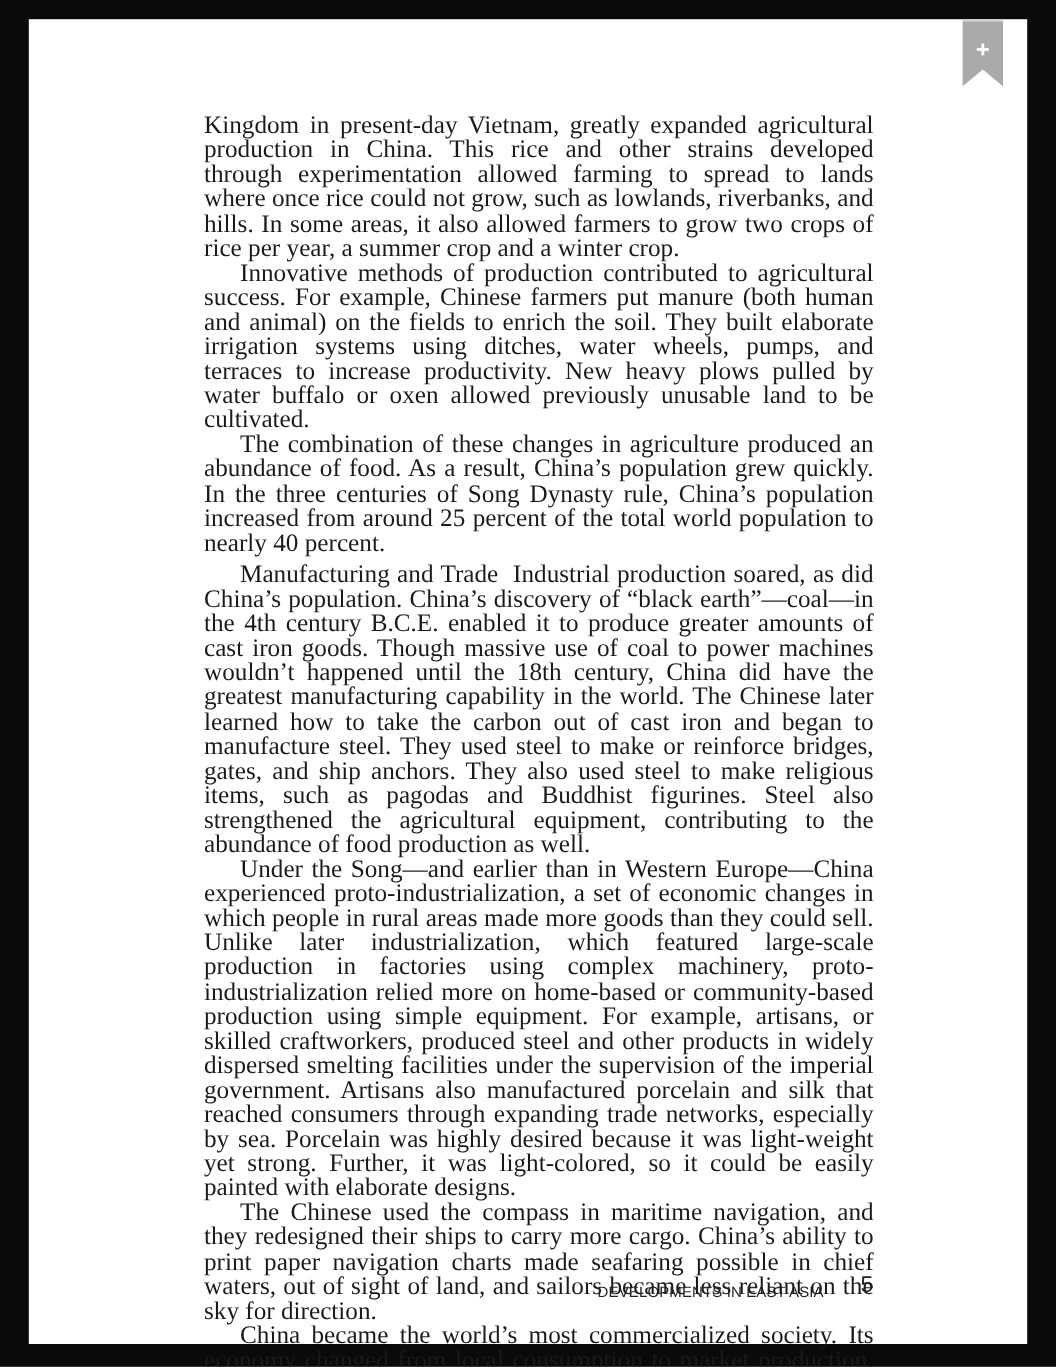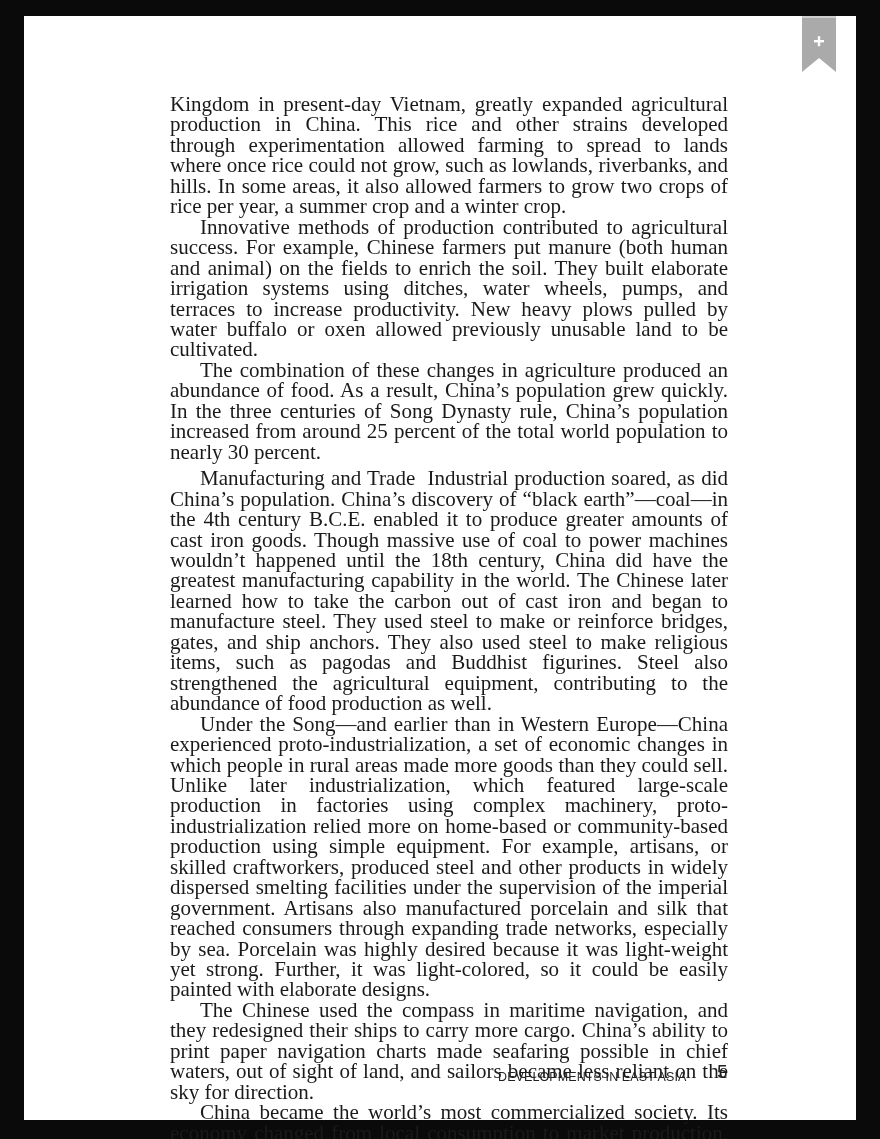--- a/index.html
+++ b/index.html
@@ -28,21 +28,21 @@
       <rect x="0" y="0" width="34" height="2" fill="#cfcfcf"></rect>
       <path d="M0 2 H34 V56 L17 42 L0 56 Z" fill="#aaaaaa"></path>
       <rect x="12" y="24" width="10" height="2.4" fill="#ffffff"></rect>
       <rect x="15.8" y="20.2" width="2.4" height="10" fill="#ffffff"></rect>
     </svg>
   </div>
 
   <div class="content">
     <p class="first"><span>Kingdom in present-day Vietnam, greatly expanded agricultural production in China. This rice and other strains developed through experimentation allowed farming to spread to lands where once rice could not grow, such as lowlands, riverbanks, and hills. In some areas, it also allowed farmers to grow two crops of rice per year, a summer crop and a winter crop.</span></p>
     <p><span>Innovative methods of production contributed to agricultural success. For example, Chinese farmers put manure (both human and animal) on the fields to enrich the soil. They built elaborate irrigation systems using ditches, water wheels, pumps, and terraces to increase productivity. New heavy plows pulled by water buffalo or oxen allowed previously unusable land to be cultivated.</span></p>
-    <p><span>The combination of these changes in agriculture produced an abundance of food. As a result, China’s population grew quickly. In the three centuries of Song Dynasty rule, China’s population increased from around 25 percent of the total world population to nearly 30 percent.</span></p>
+    <p><span>The combination of these changes in agriculture produced an abundance of food. As a result, China’s population grew quickly. In the three centuries of Song Dynasty rule, China’s population increased from around 25 percent of the total world population to nearly 40 percent.</span></p>
     <p class="gap"><b>Manufacturing and Trade</b><span style="white-space:pre-wrap">  Industrial production soared, as did China’s population. China’s discovery of “black earth”—coal—in the 4th century B.C.E. enabled it to produce greater amounts of cast iron goods. Though massive use of coal to power machines wouldn’t happened until the 18th century, China did have the greatest manufacturing capability in the world. The Chinese later learned how to take the carbon out of cast iron and began to manufacture steel. They used steel to make or reinforce bridges, gates, and ship anchors. They also used steel to make religious items, such as pagodas and Buddhist figurines. Steel also strengthened the agricultural equipment, contributing to the abundance of food production as well.</span></p>
     <p><span>Under the Song—and earlier than in Western Europe—China experienced </span><b>proto-industrialization</b><span>, a set of economic changes in which people in rural areas made more goods than they could sell. Unlike later industrialization, which featured large-scale production in factories using complex machinery, proto-industrialization relied more on home-based or community-based production using simple equipment. For example, </span><b>artisans</b><span>, or skilled craftworkers, produced steel and other products in widely dispersed smelting facilities under the supervision of the imperial government. Artisans also manufactured porcelain and silk that reached consumers through expanding trade networks, especially by sea. Porcelain was highly desired because it was light-weight yet strong. Further, it was light-colored, so it could be easily painted with elaborate designs.</span></p>
     <p><span>The Chinese used the compass in maritime navigation, and they redesigned their ships to carry more cargo. China’s ability to print paper navigation charts made seafaring possible in chief waters, out of sight of land, and sailors became less reliant on the sky for direction.</span></p>
     <p><span>China became the world’s most commercialized society. Its economy changed from local consumption to market production, with porcelains, textiles, and tea the chief exports. The Grand Canal supported a vibrant internal trade while advances in naval technology allowed China to control trade in the South China Sea.</span></p>
   </div>
 
   <div class="footer">
     <span class="title">DEVELOPMENTS IN EAST ASIA</span>
     <span class="num">5</span>
   </div>

